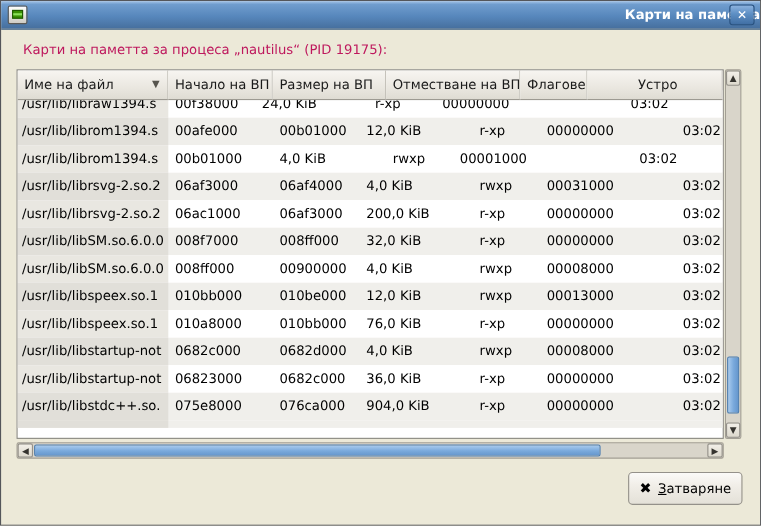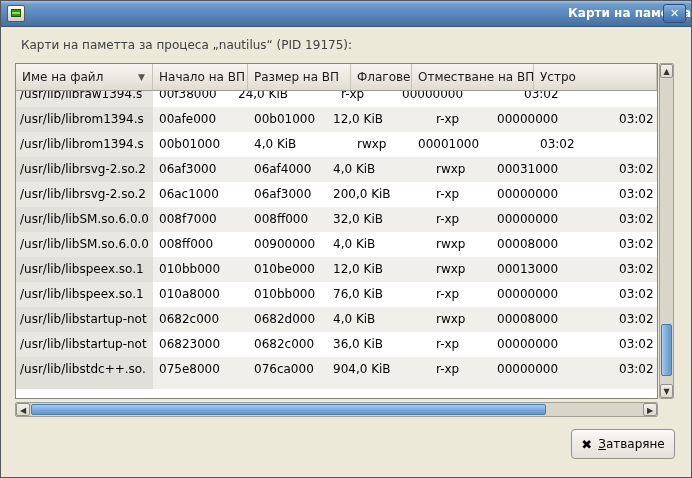--- a/index.html
+++ b/index.html
@@ -40,21 +40,21 @@
     position:absolute; right:5px; top:3px; width:23px; height:19px;
     background:linear-gradient(180deg,#8cb2de 0%,#5d8fc4 45%,#416fa4 100%);
     border:1px solid #28517f; border-radius:3px;
     color:#fff; font-size:11px; font-weight:bold;
     text-align:center; line-height:17px; cursor:default;
   }
 
   
   .desc-label {
     position:absolute; left:20px; top:37px;
-    font-size:12px; color:#404040;
+    font-size:12px; color:#be185d;
   }
 
   
   .tbl {
     position:absolute; left:14px; top:62px; width:643px; height:336px;
     border:1px solid #87857d; background:#ffffff; overflow:hidden;
   }
   .thead { display:flex; height:18px; }
   .th {
     position:relative; height:27px; line-height:26px;
@@ -72,21 +72,21 @@
     height:25px; line-height:25px; font-size:12px; color:#000;
     padding-left:6px; white-space:nowrap; overflow:hidden;
   }
   .td.c1 { padding-left:4px; }
   .tr.odd  .td.c1 { background:#e9e7e1; }
   .tr.even .td.c1 { background:#e1dfd9; }
   .tr.partial { height:7px; background:#f0efeb; }
   .tr.partial .td.c1 { background:#e1dfd9; height:7px; }
 
   .c1{width:137px;} .c2{width:95px;} .c3{width:79px;}
-  .c4{width:103px;} .c5{width:61px;} .c6{width:122px;} .c7{flex:1;}
+  .c4{width:103px;} .c5{width:61px;} .c6{width:122px;} .c7{flex:1;text-align:center;}
 
   
   .vscroll {
     position:absolute; left:658px; top:62px; width:15px; height:336px;
     background:#d9d5ca; border:1px solid #a39f94; border-radius:2px;
   }
   .hscroll {
     position:absolute; left:14px; top:401px; width:643px; height:15px;
     background:#d9d5ca; border:1px solid #a39f94; border-radius:2px;
   }
@@ -142,22 +142,22 @@
   <div class="desc-label">Карти на паметта за процеса „nautilus“ (PID 19175):</div>
 
   <div class="tbl">
     <div class="thead">
       <div class="th c1">
         <span>Име на файл</span>
         <span class="sort">▼</span>
       </div>
       <div class="th c2">Начало на ВП</div>
       <div class="th c4">Размер на ВП</div>
+      <div class="th c6">Отместване на ВП</div>
       <div class="th c5">Флагове</div>
-      <div class="th c6">Отместване на ВП</div>
       <div class="th c7">Устро</div>
     </div>
 
     <div class="tr odd">
       <div class="td c1">/usr/lib/libraw1394.s</div>
       <div class="td c3">00f38000</div>
       <div class="td c4">24,0 KiB</div>
       <div class="td c5">r-xp</div>
       <div class="td c6">00000000</div>
       <div class="td c7">03:02</div>

